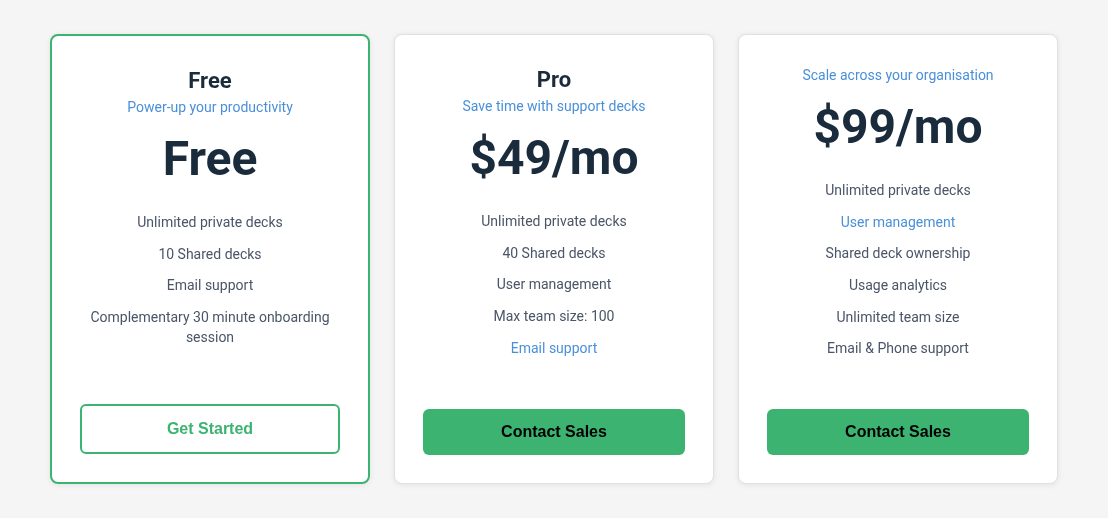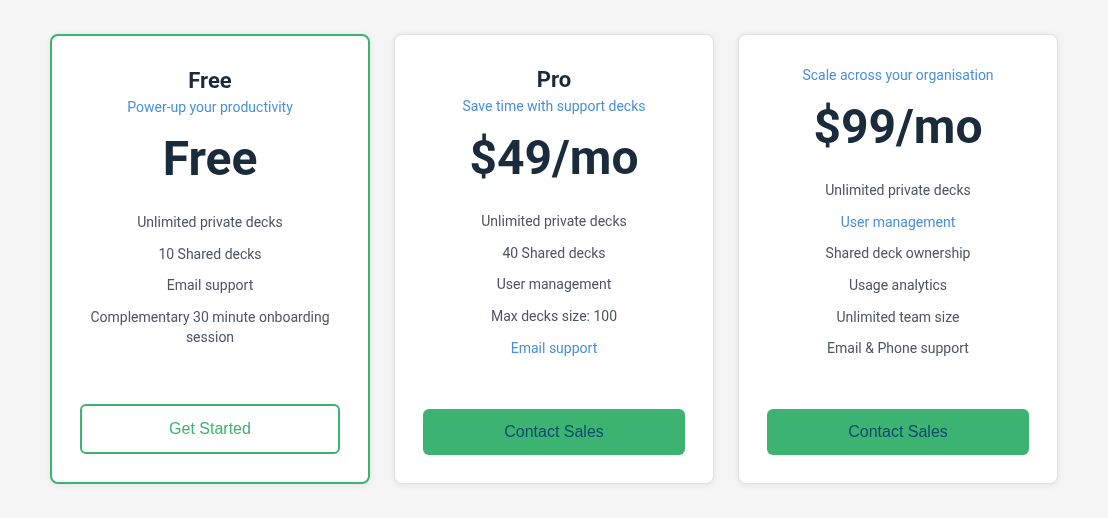--- a/index.html
+++ b/index.html
@@ -90,36 +90,36 @@
 
     .plan-features li.highlight {
       color: #4a90d9;
     }
 
     .plan-button {
       width: 100%;
       padding: 14px;
       border-radius: 6px;
       font-size: 16px;
-      font-weight: 400;
+      font-weight: 700;
       cursor: pointer;
       margin-top: 20px;
       transition: opacity 0.2s;
     }
 
     .plan-button.outline {
       background: #ffffff;
       border: 2px solid #3cb371;
       color: #3cb371;
     }
 
     .plan-button.filled {
       background: #3cb371;
       border: none;
-      color: #0c4a6e;
+      color: #000000;
     }
   </style>
 </head>
 <body>
 
 <div class="pricing-container">
 <div class="pricing-card free-card">
       <div class="plan-name">Free</div>
       <div class="plan-tagline">Power-up your productivity</div>
       <div class="plan-price">Free</div>
@@ -132,21 +132,21 @@
       <button class="plan-button outline">Get Started</button>
     </div>
     <div class="pricing-card pro-card">
       <div class="plan-name">Pro</div>
       <div class="plan-tagline">Save time with support decks</div>
       <div class="plan-price">$49/mo</div>
       <ul class="plan-features">
         <li>Unlimited private decks</li>
         <li>40 Shared decks</li>
         <li>User management</li>
-        <li>Max decks size: 100</li>
+        <li>Max team size: 100</li>
         <li class="highlight">Email support</li>
       </ul>
       <button class="plan-button filled">Contact Sales</button>
     </div>
     <div class="pricing-card enterprise-card">
       <div class="plan-tagline">Scale across your organisation</div>
       <div class="plan-price">$99/mo</div>
       <ul class="plan-features">
         <li>Unlimited private decks</li>
         <li class="highlight">User management</li>

